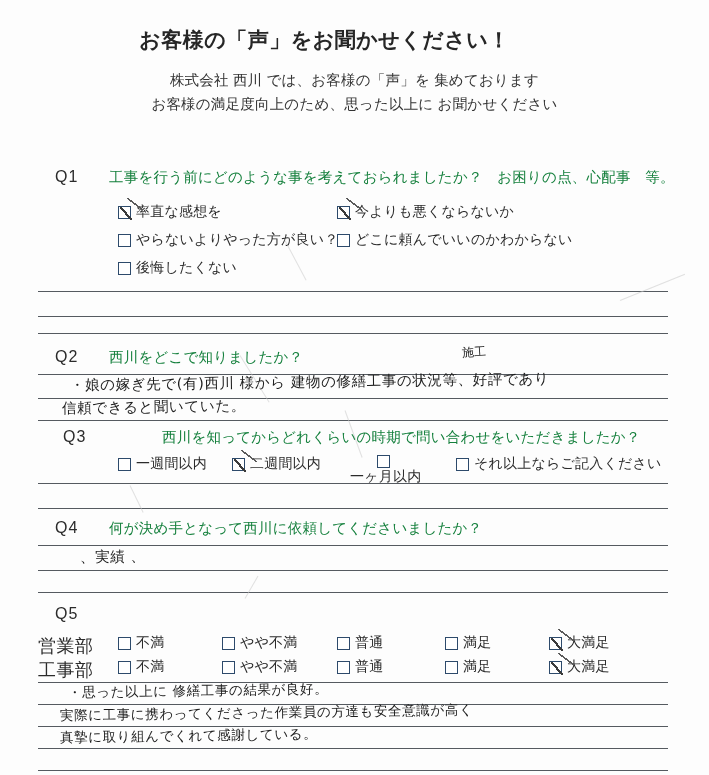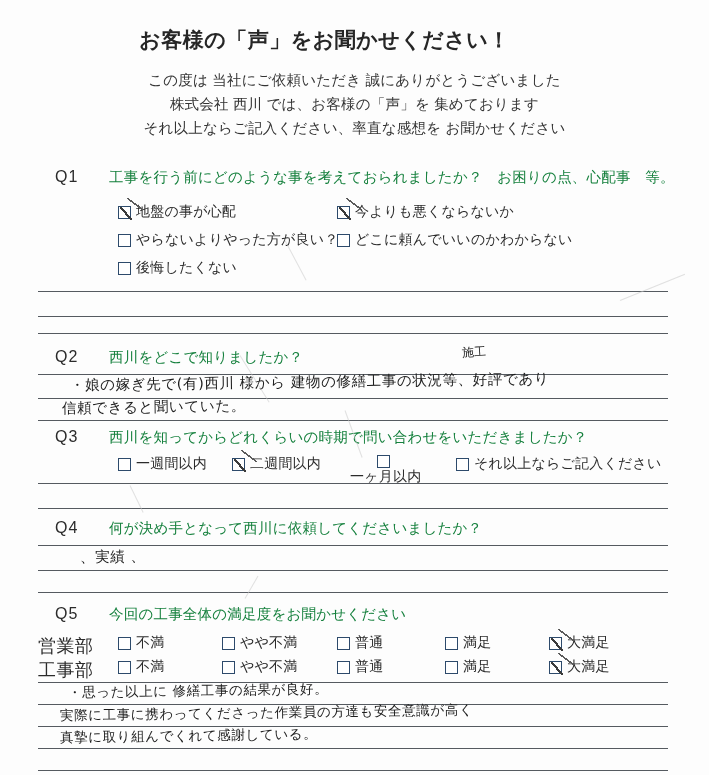--- a/index.html
+++ b/index.html
@@ -166,33 +166,32 @@
   }
 </style>
 </head>
 <body>
 
 <div id="page">
 
   <div class="title">お客様の「声」をお聞かせください！</div>
 
   <div class="subtitle-block">
-    <div class="subtitle-line">この度は 当社にご依頼いただき 誠にありがとうございました</div>
     <div class="subtitle-line">株式会社 西川 では、お客様の「声」を 集めております</div>
-    <div class="subtitle-line">それ以上ならご記入ください、率直な感想を お聞かせください</div>
+    <div class="subtitle-line">お客様の満足度向上のため、思った以上に お聞かせください</div>
   </div>
 
   <div class="qrow" style="top:168px; left:55px;">
     <span class="qlabel">Q1</span>
     <span class="qtext">工事を行う前にどのような事を考えておられましたか？　お困りの点、心配事　等。</span>
   </div>
 
   <div class="opt" style="top:203px; left:118px;">
     <span class="box checked"></span>
-    <span class="optlabel">地盤の事が心配</span>
+    <span class="optlabel">率直な感想を</span>
   </div>
   <div class="opt" style="top:231px; left:118px;">
     <span class="box"></span>
     <span class="optlabel">やらないよりやった方が良い？</span>
   </div>
   <div class="opt" style="top:203px; left:337px;">
     <span class="box checked"></span>
     <span class="optlabel">今よりも悪くならないか</span>
   </div>
   <div class="opt" style="top:231px; left:337px;">
@@ -215,21 +214,21 @@
 
   <div class="rule" style="top:374px;"></div>
   <div class="rule" style="top:398px;"></div>
   <div class="rule" style="top:420px;"></div>
 
   <div class="hand-note" style="top:344px; left:462px;">施工</div>
 
   <div class="hand" style="top:376px; left:70px;">・娘の嫁ぎ先で(有)西川 様から 建物の修繕工事の状況等、好評であり</div>
   <div class="hand" style="top:399px; left:62px;">信頼できると聞いていた。</div>
 
-  <div class="qrow" style="top:428px; left:55px;">
+  <div class="qrow" style="top:428px; left:63px;gap:45px;">
     <span class="qlabel">Q3</span>
     <span class="qtext">西川を知ってからどれくらいの時期で問い合わせをいただきましたか？</span>
   </div>
 
   <div class="opt" style="top:455px; left:118px;">
     <span class="box"></span>
     <span class="optlabel">一週間以内</span>
   </div>
   <div class="opt" style="top:455px; left:232px;">
     <span class="box checked"></span>
@@ -253,21 +252,20 @@
   </div>
 
   <div class="rule" style="top:545px;"></div>
   <div class="rule" style="top:570px;"></div>
   <div class="rule" style="top:592px;"></div>
 
   <div class="hand" style="top:548px; left:80px;">、実績 、</div>
 
   <div class="qrow" style="top:605px; left:55px;">
     <span class="qlabel">Q5</span>
-    <span class="qtext">今回の工事全体の満足度をお聞かせください</span>
   </div>
 
   <div class="deptlabel" style="top:634px; left:38px;">営業部</div>
   <div class="opt" style="top:634px; left:118px;">
     <span class="box"></span>
     <span class="optlabel">不満</span>
   </div>
   <div class="opt" style="top:634px; left:222px;">
     <span class="box"></span>
     <span class="optlabel">やや不満</span>

